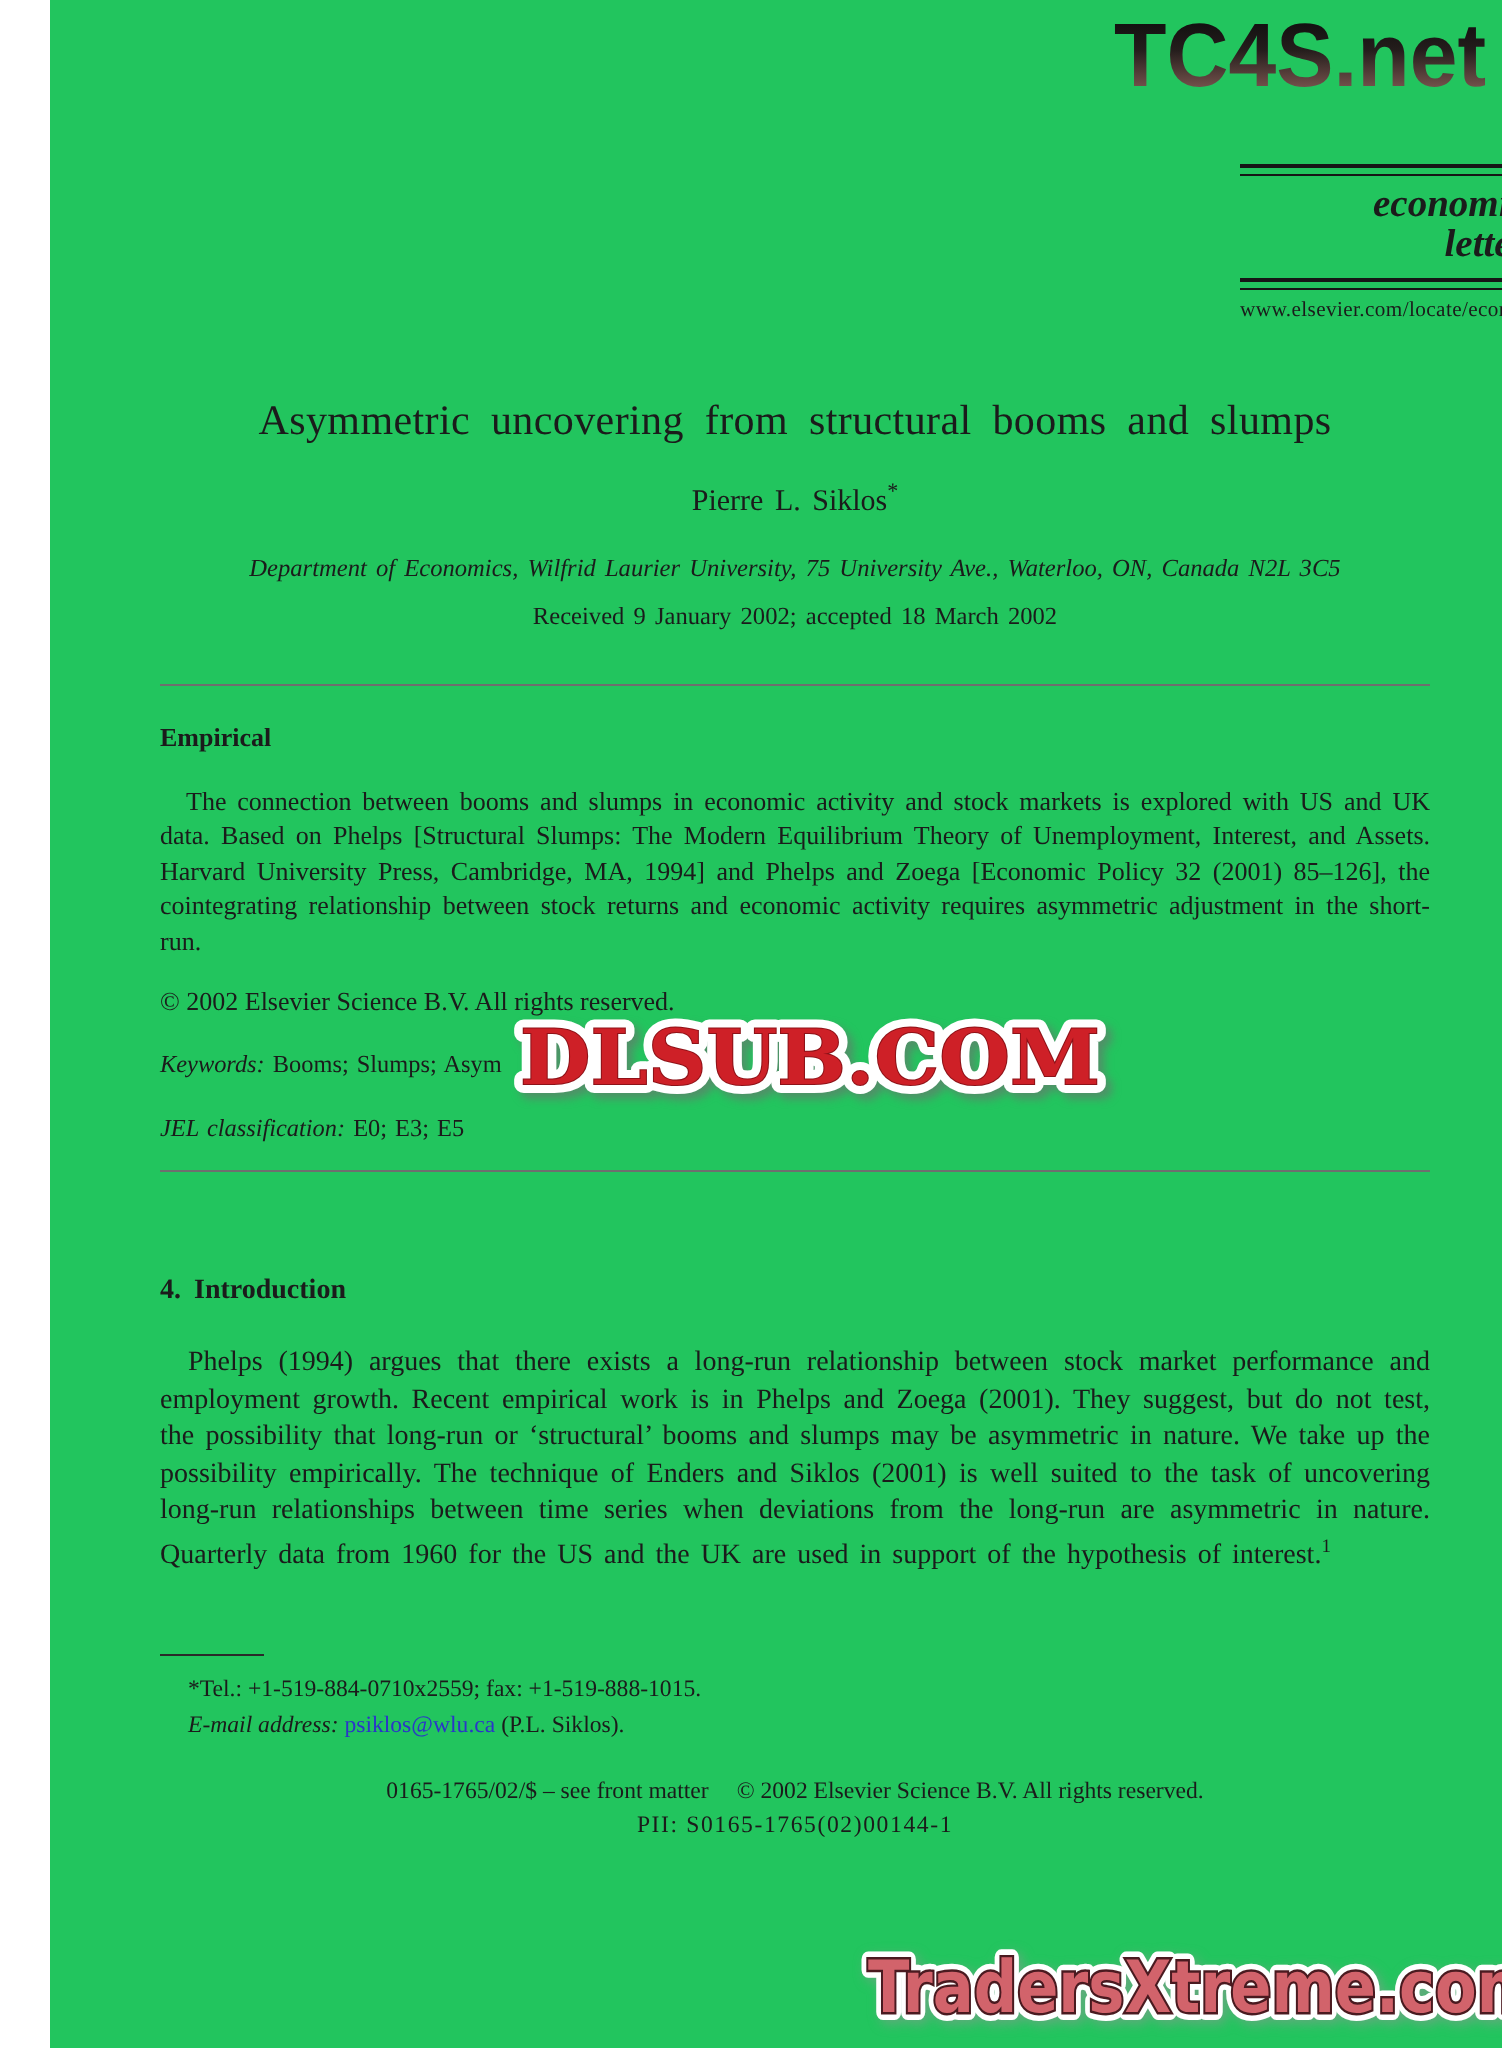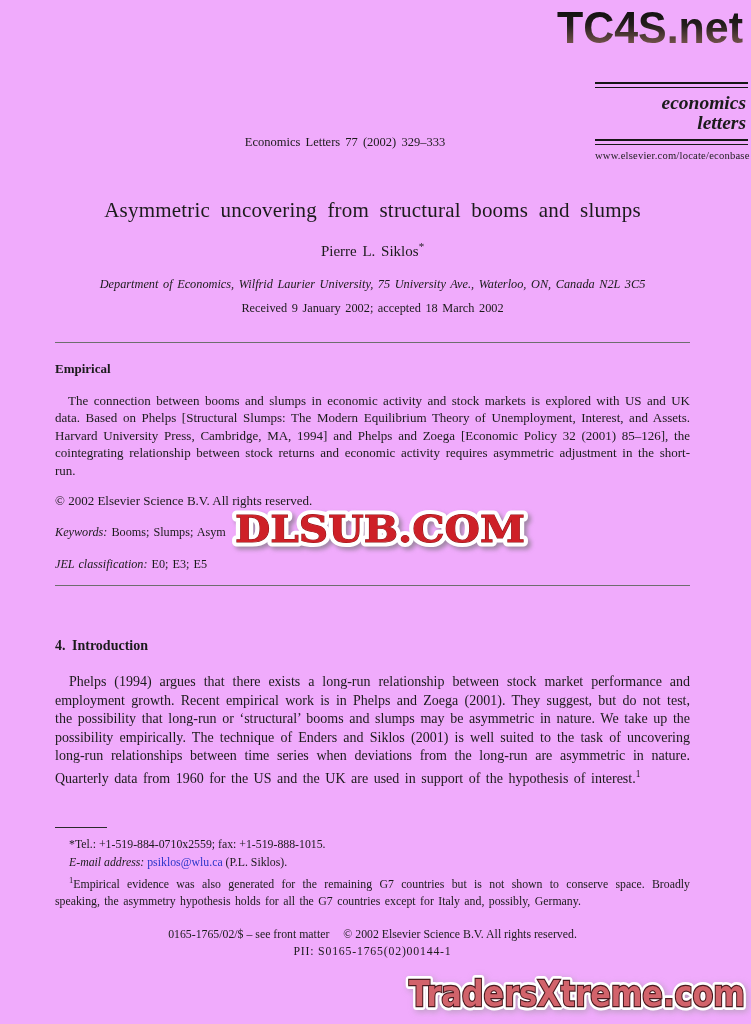--- a/index.html
+++ b/index.html
@@ -1,20 +1,20 @@
 <!DOCTYPE html>
 <html><head>
 <meta charset="utf-8">
 <style>
   html,body{margin:0;padding:0;}
   body{
     width:751px;height:1024px;overflow:hidden;background:#ffffff;
     font-family:"Liberation Serif",serif;color:#1b1b1b;position:relative;
   }
-  .page{position:absolute;inset:0;background:#f0abfc;}
+  .page{position:absolute;inset:0;background:#22c55e;margin-left:25px;}
 
   
   .wm-top{position:absolute;top:1px;right:2px;}
   .wm-mid{position:absolute;left:0;top:-23px;filter:drop-shadow(3px 3px 2px rgba(110,110,110,.6));}
   .wm-bottom{position:absolute;left:402px;top:968px;filter:drop-shadow(2px 2px 3px rgba(150,150,150,.55));}
 
   
   .content{position:absolute;left:55px;top:0;width:635px;}
 
   
@@ -79,21 +79,20 @@
       </linearGradient>
     </defs>
     <text x="5" y="42" font-family="Liberation Sans, sans-serif" font-size="45" font-weight="bold" textLength="186" lengthAdjust="spacingAndGlyphs" fill="url(#g-tc4s)">TC4S.net</text>
   </svg>
 
   <div class="content">
 
     <div class="header-area">
 
 
-      <div class="citation">Economics Letters 77 (2002) 329–333</div>
 
       <div class="journal-block">
         <div class="double-rule"></div>
         <div class="journal-name">
           <div>economics</div>
           <div>letters</div>
         </div>
         <div class="double-rule"></div>
         <div class="journal-url">www.elsevier.com/locate/econbase</div>
       </div>
@@ -131,21 +130,20 @@
     <p class="intro-para"><span>Phelps (1994) argues that there exists a long-run relationship between stock market performance and employment growth. Recent empirical work is in Phelps and Zoega (2001). They suggest, but do not test, the possibility that long-run or ‘structural’ booms and slumps may be asymmetric in nature. We take up the possibility empirically. The technique of Enders and Siklos (2001) is well suited to the task of uncovering long-run relationships between time series when deviations from the long-run are asymmetric in nature. Quarterly data from 1960 for the US and the UK are used in support of the hypothesis of interest.</span><sup>1</sup></p>
 
     <hr class="fn-rule">
     <div class="footnotes">
       <p class="fn-line">*Tel.: +1-519-884-0710x2559; fax: +1-519-888-1015.</p>
       <p class="fn-line">
         <span class="ital">E-mail address:</span>
         <a href="#" class="email-link">psiklos@wlu.ca</a>
         <span>(P.L. Siklos).</span>
       </p>
-      <p class="fn-note"><sup>1</sup><span>Empirical evidence was also generated for the remaining G7 countries but is not shown to conserve space. Broadly speaking, the asymmetry hypothesis holds for all the G7 countries except for Italy and, possibly, Germany.</span></p>
     </div>
 
     <div class="imprint">
       <div>
         <span>0165-1765/02/$ – see front matter</span><span class="gap"></span><span>© 2002 Elsevier Science B.V. All rights reserved.</span>
       </div>
       <div class="pii-line">PII: S0165-1765(02)00144-1</div>
     </div>
 
   </div>

